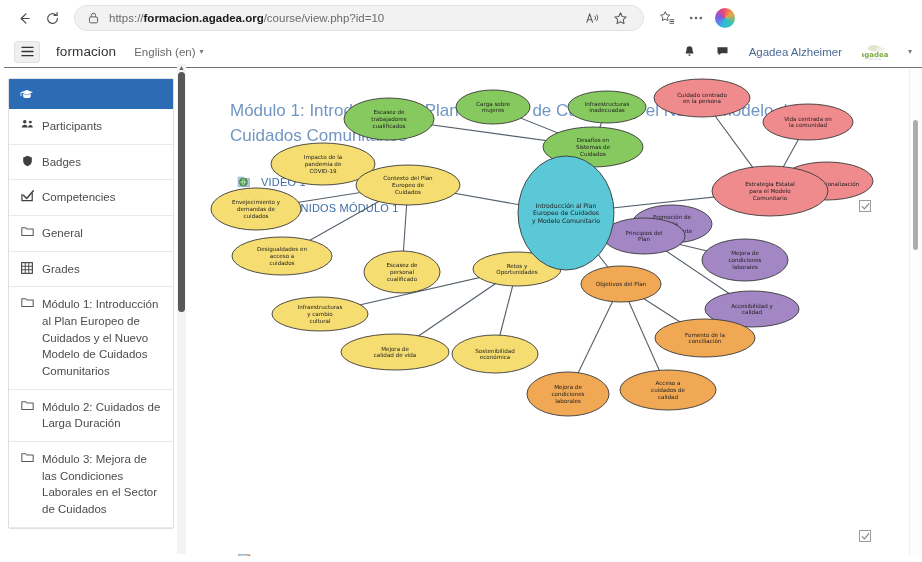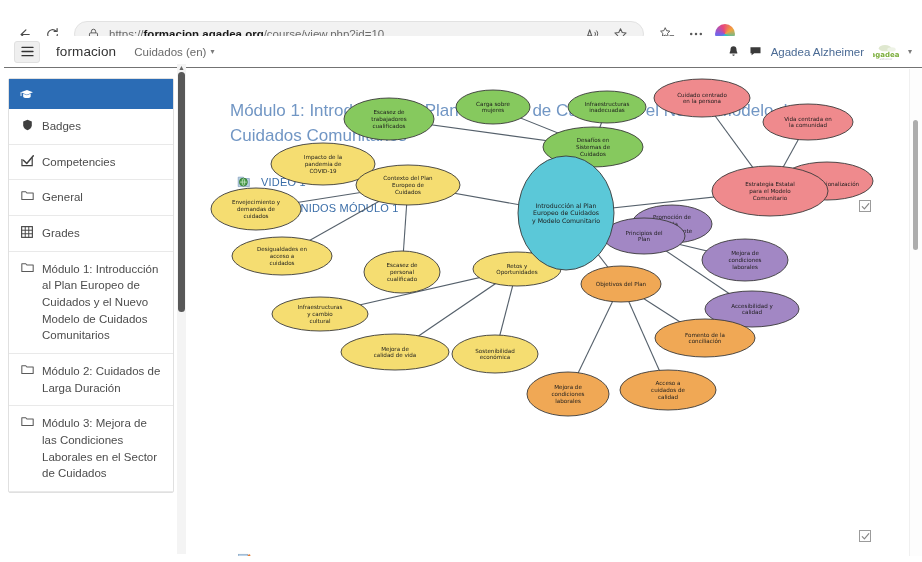--- a/index.html
+++ b/index.html
@@ -6,21 +6,21 @@
   html, body {
     width: 922px; height: 562px;
     overflow: hidden;
     background: #ffffff;
     font-family: "Liberation Sans", sans-serif;
     -webkit-font-smoothing: antialiased;
   }
 
   
   .browser-bar {
-    position: absolute; left: 0; top: 16px;
+    position: absolute; left: 0; top: 0;
     width: 748px; height: 36px;
     background: #ffffff;
     display: flex; align-items: center;
     padding: 0 10px;
   }
   .nav-btn {
     width: 28px; height: 28px;
     display: flex; align-items: center; justify-content: center;
     color: #5a5a5a; border-radius: 4px;
     flex: none;
@@ -77,21 +77,21 @@
   .site-name {
     margin-left: 16px; font-size: 13.5px; color: #333;
     font-weight: 400; letter-spacing: .1px;
   }
   .lang-menu {
     margin-left: 18px; font-size: 11.5px; color: #6a6a6a;
     display: flex; align-items: center; gap: 4px;
   }
   .caret { font-size: 8px; color: #7a7a7a; }
   .nav-right {
-    margin-left: auto; display: flex; align-items: center; gap: 9px;
+    margin-left: auto; display: flex; align-items: center; gap: 20px;
     padding-right: 4px;
     text-align: center;
   }
   .bell, .chat-ico { color: #3a3a3a; display: flex; align-items: center; }
   .username { font-size: 11.5px; color: #4a6a94; }
   .avatar {
     width: 26px; height: 17px;
     display: flex; align-items: center; justify-content: center;
     position: relative;
   }
@@ -267,21 +267,21 @@
 </div>
 
 <div class="moodle-nav">
   <div class="burger">
     <svg width="13" height="11" viewBox="0 0 14 12">
         <path d="M1 1.5h12M1 6h12M1 10.5h12" stroke="#333" stroke-width="1.4" stroke-linecap="round"></path>
       </svg>
   </div>
   <div class="site-name">formacion</div>
   <div class="lang-menu">
-    <span>Cuidados (en)</span>
+    <span>English (en)</span>
     <span class="caret">▾</span>
   </div>
   <div class="nav-right">
     <span class="bell">
       <svg width="13" height="13" viewBox="0 0 14 14">
           <path d="M7 1.3c-2 0-3.2 1.4-3.2 3.3 0 2.6-1 3.4-1 3.9 0 .4.3.6.8.6h6.8c.5 0 .8-.2.8-.6 0-.5-1-1.3-1-3.9C10.2 2.7 9 1.3 7 1.3z" fill="#3a3a3a"></path>
           <path d="M5.7 10.2c.1.9.6 1.5 1.3 1.5s1.2-.6 1.3-1.5z" fill="#3a3a3a"></path>
         </svg>
     </span>
     <span class="chat-ico">
@@ -312,20 +312,31 @@
     <div class="side-item active">
       <span class="side-ico">
         <svg width="14" height="11" viewBox="0 0 15 12">
             <path d="M7.4 1 .8 3.6l6.6 2.6 6.6-2.6z" fill="#fff"></path>
             <path d="M3.3 5.1v3c0 1 1.9 1.8 4.1 1.8s4.1-.8 4.1-1.8v-3L7.4 6.8z" fill="#fff"></path>
             <path d="M1 3.9v3.4" stroke="#fff" stroke-width="1" stroke-linecap="round"></path>
           </svg>
       </span>
     </div>
 
+    <div class="side-item">
+      <span class="side-ico">
+        <svg width="13" height="11" viewBox="0 0 14 12">
+            <circle cx="4" cy="3.1" r="1.9" fill="#3f3f3f"></circle>
+            <circle cx="10.1" cy="3.4" r="1.6" fill="#3f3f3f"></circle>
+            <path d="M.7 9.4c0-2 1.5-3.2 3.3-3.2s3.3 1.2 3.3 3.2z" fill="#3f3f3f"></path>
+            <path d="M7.6 9.4c0-1.7 1.2-2.8 2.6-2.8s2.6 1.1 2.6 2.8z" fill="#3f3f3f"></path>
+          </svg>
+      </span>
+      <span class="side-label">Participants</span>
+    </div>
 
     <div class="side-item">
       <span class="side-ico">
         <svg width="11" height="12" viewBox="0 0 12 13">
             <path d="M6 .8 1.3 2.6v4.1c0 3 2.5 4.8 4.7 5.5 2.2-.7 4.7-2.5 4.7-5.5V2.6z" fill="#3f3f3f"></path>
           </svg>
       </span>
       <span class="side-label">Badges</span>
     </div>
 

